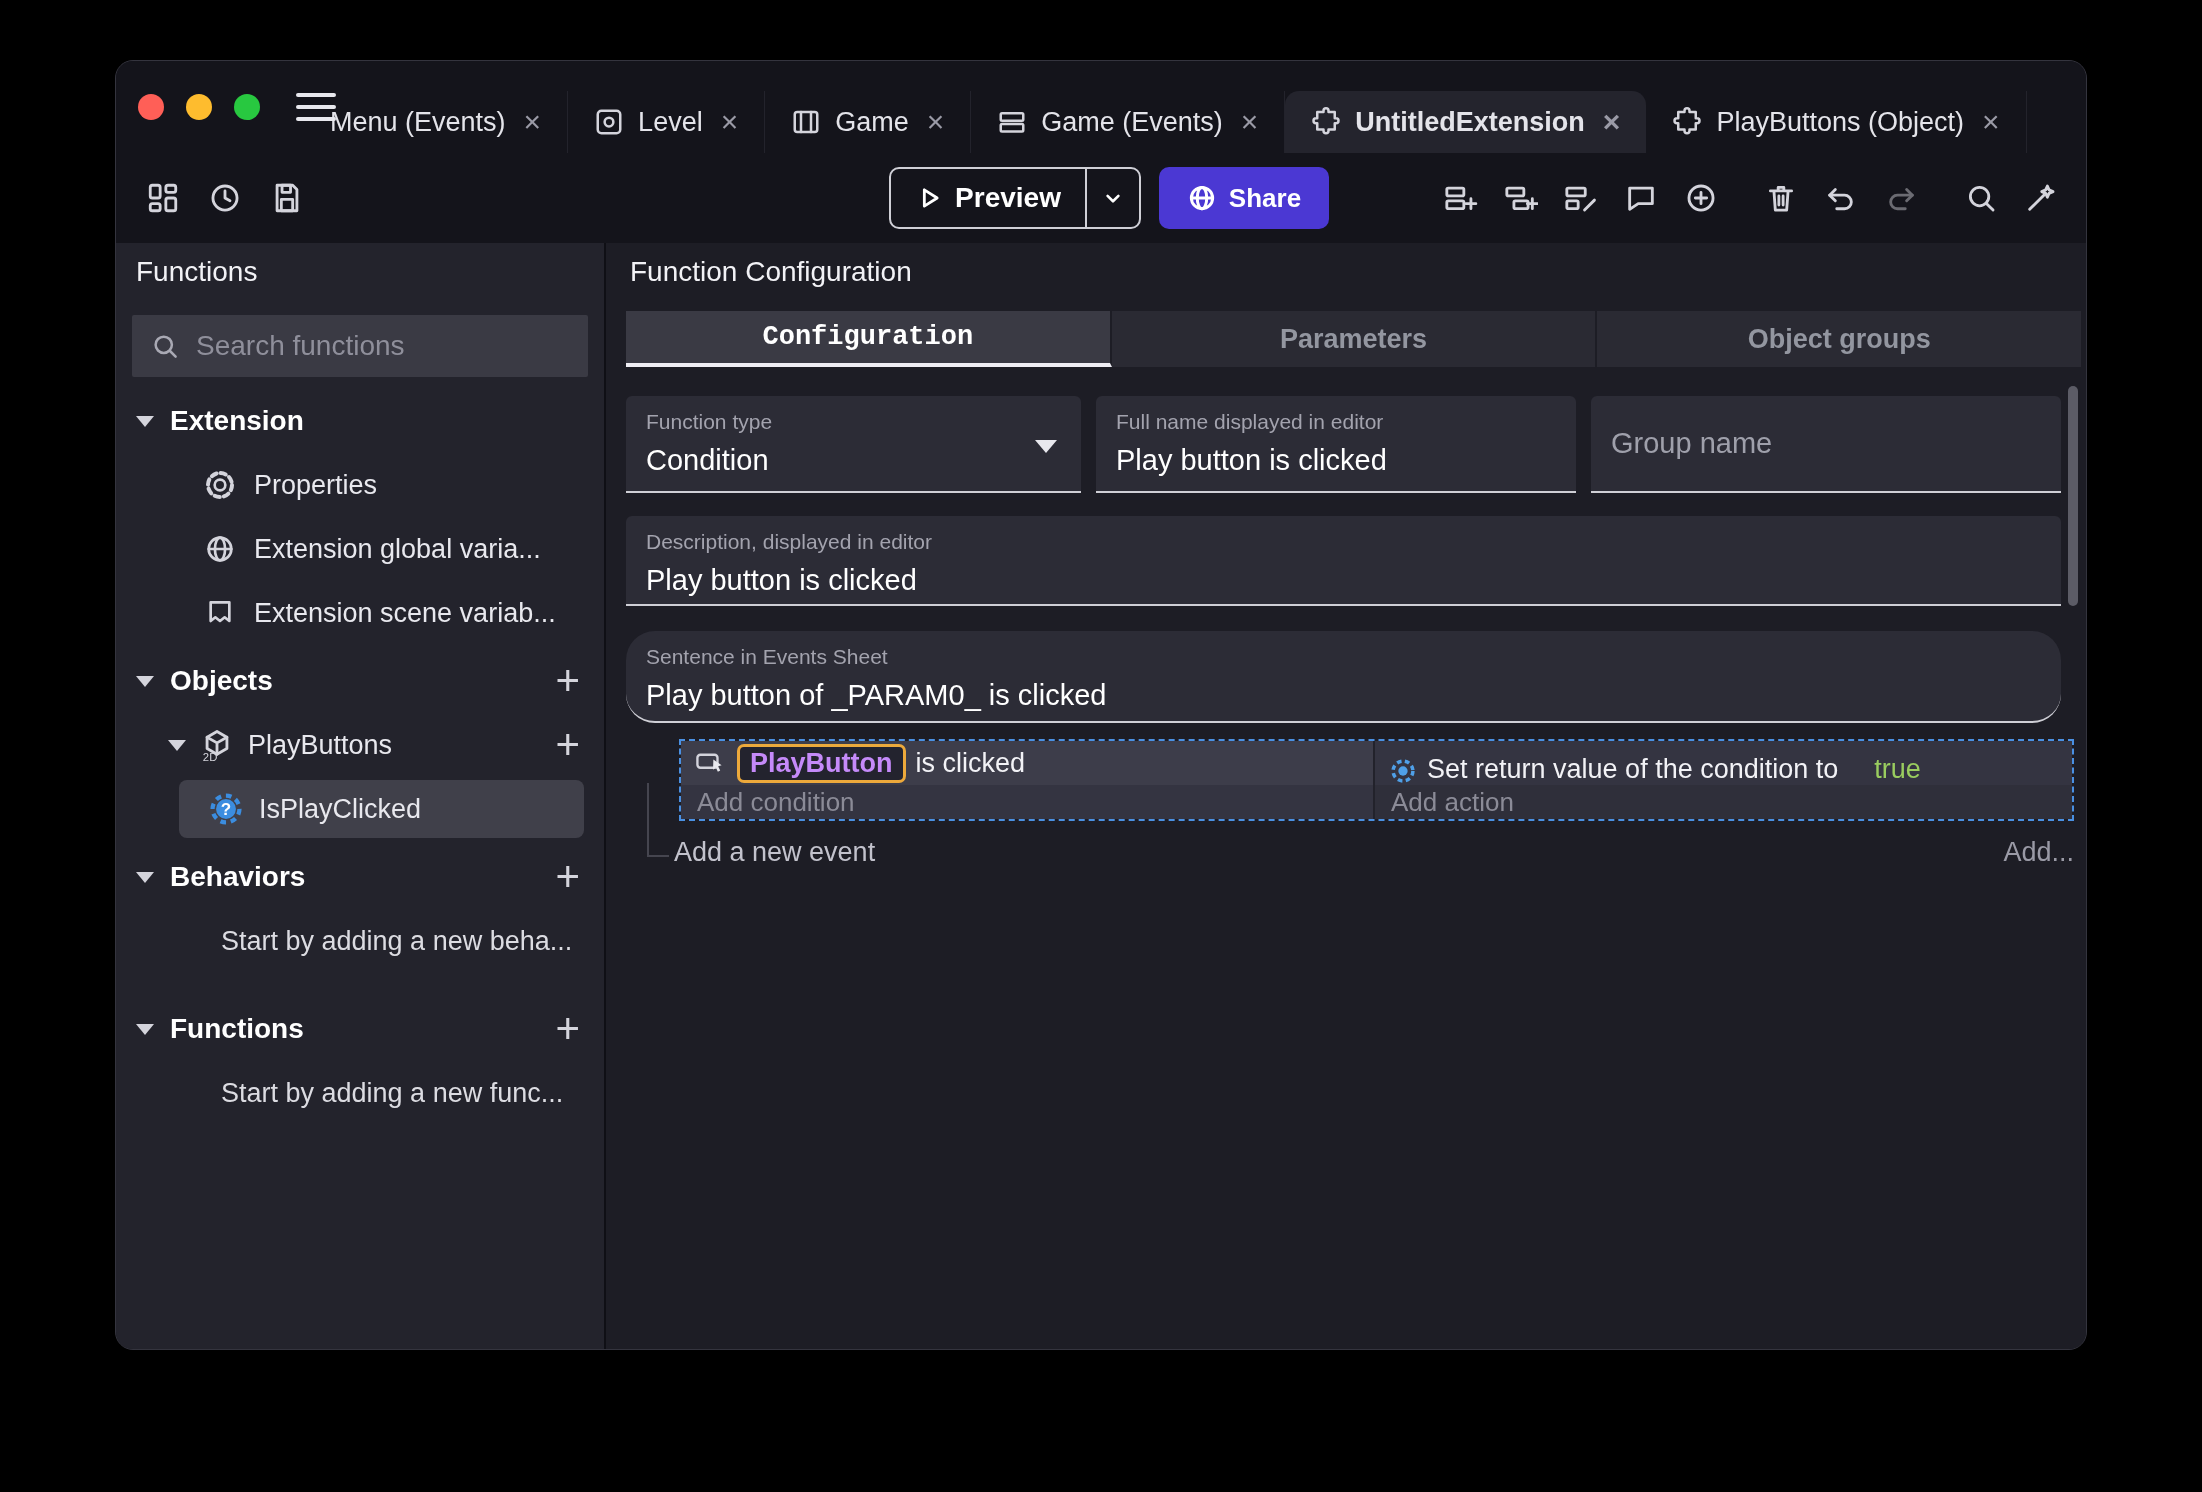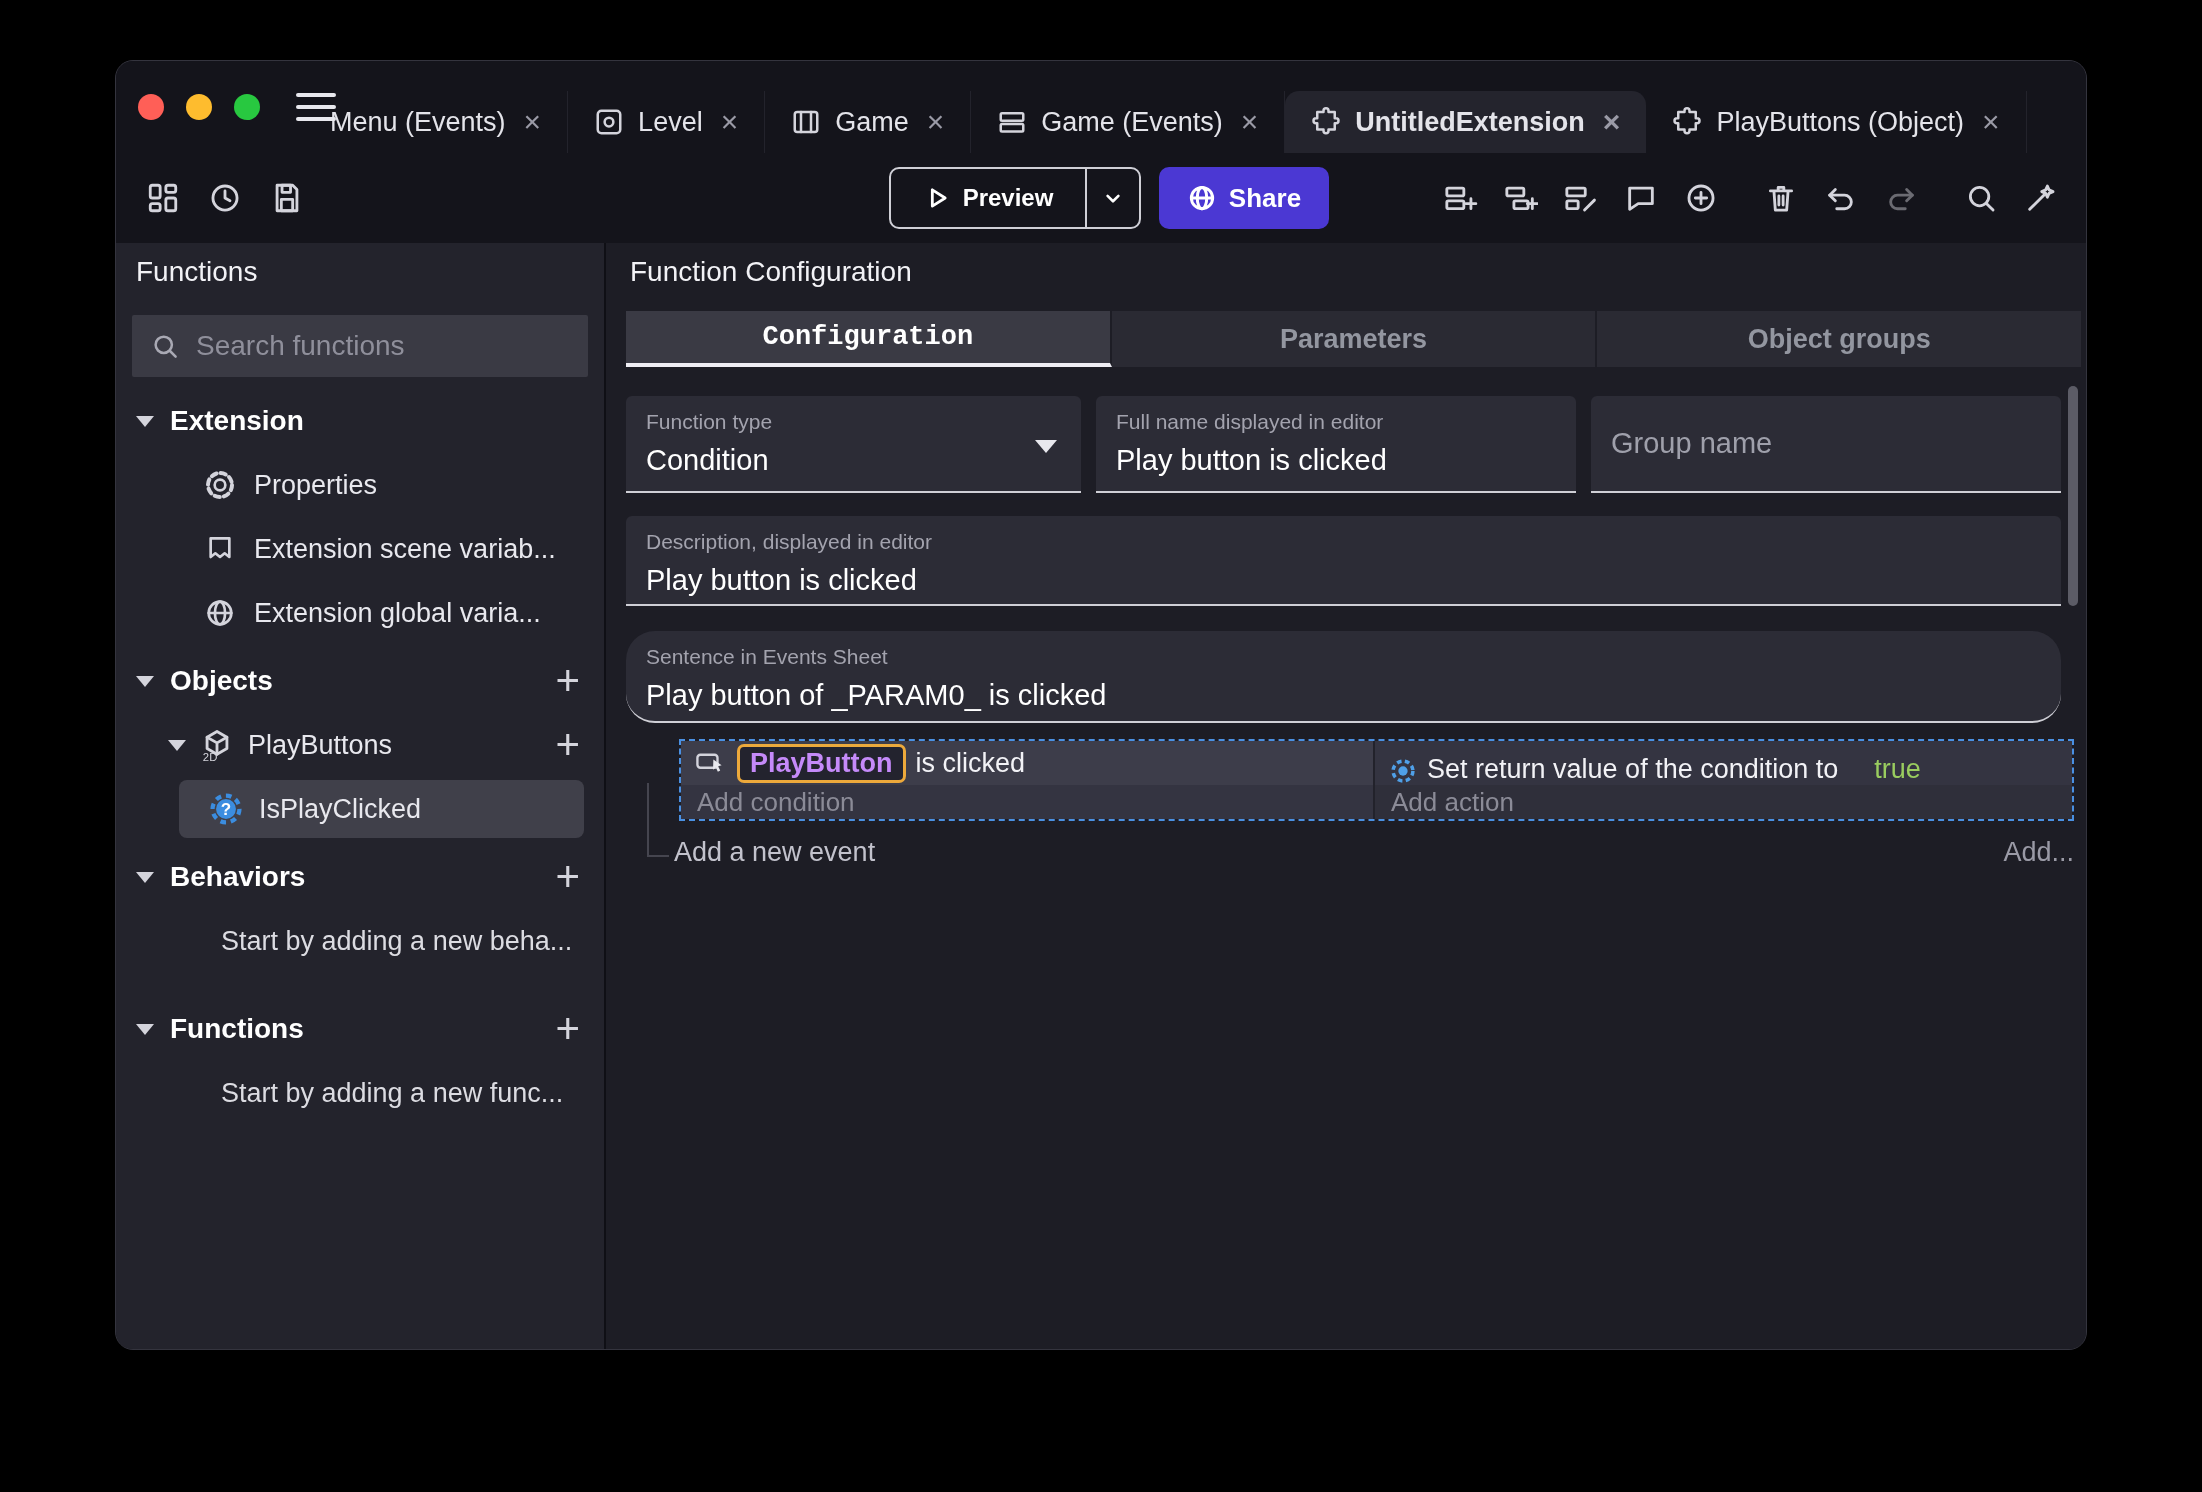--- a/index.html
+++ b/index.html
@@ -29,21 +29,21 @@
   
   .toolbar { position:relative; height:90px; background:#14141b; }
   .tb-left { position:absolute; left:30px; top:0; height:90px; display:flex; align-items:center; gap:28px; }
   .tb-right { position:absolute; right:28px; top:0; height:90px; display:flex; align-items:center; gap:26px; }
   .tb-right .gap-l { margin-left:20px; }
   .dim { opacity:.45; }
 
   .preview-btn { position:absolute; left:773px; top:14px; width:252px; height:62px;
                  border:2px solid #cfcfd6; border-radius:10px; display:flex; color:#fff; }
   .pv-main { flex:1; display:flex; align-items:center; justify-content:center; gap:12px;
-             font-weight:700; font-size:24px; }
+             font-weight:700; font-size:28px; }
   .pv-chev { width:54px; border-left:2px solid #cfcfd6; display:flex; align-items:center; justify-content:center; }
 
   .share-btn { position:absolute; left:1043px; top:14px; width:170px; height:62px;
                background:#4b38d3; border-radius:10px; display:flex; align-items:center;
                justify-content:center; gap:12px; color:#fff; font-weight:700; font-size:26px; }
 
   
   .bodyrow { display:flex; height:1108px; }
   .sidebar { width:490px; background:#23232c; border-right:2px solid #0f0f15; display:flex; flex-direction:column; }
   .side-header { height:58px; display:flex; align-items:center; padding-left:20px;
@@ -304,32 +304,32 @@
           <div class="row child">
             <svg class="ic" width="32" height="32" viewBox="0 0 24 24">
                 <circle cx="12" cy="12" r="9" stroke-width="3" stroke-dasharray="4 3.1"></circle>
                 <circle cx="12" cy="12" r="4"></circle>
               </svg>
             <span>Properties</span>
           </div>
 
           <div class="row child">
             <svg class="ic" width="32" height="32" viewBox="0 0 24 24">
-                <path d="M5 4h14v14l-3.5-2.8-3.5 2.8-3.5-2.8L5 18z"></path>
-              </svg>
-            <span>Extension scene variab...</span>
-          </div>
-
-          <div class="row child">
-            <svg class="ic" width="32" height="32" viewBox="0 0 24 24">
                 <circle cx="12" cy="12" r="8.5"></circle>
                 <ellipse cx="12" cy="12" rx="3.8" ry="8.5"></ellipse>
                 <line x1="3.5" y1="12" x2="20.5" y2="12"></line>
               </svg>
             <span>Extension global varia...</span>
+          </div>
+
+          <div class="row child">
+            <svg class="ic" width="32" height="32" viewBox="0 0 24 24">
+                <path d="M5 4h14v14l-3.5-2.8-3.5 2.8-3.5-2.8L5 18z"></path>
+              </svg>
+            <span>Extension scene variab...</span>
           </div>
 
           <div class="sp4"></div>
           <div class="row header">
             <span class="caret"></span>
             <span>Objects</span>
             <span class="plus-btn">+</span>
           </div>
 
           <div class="row obj">

